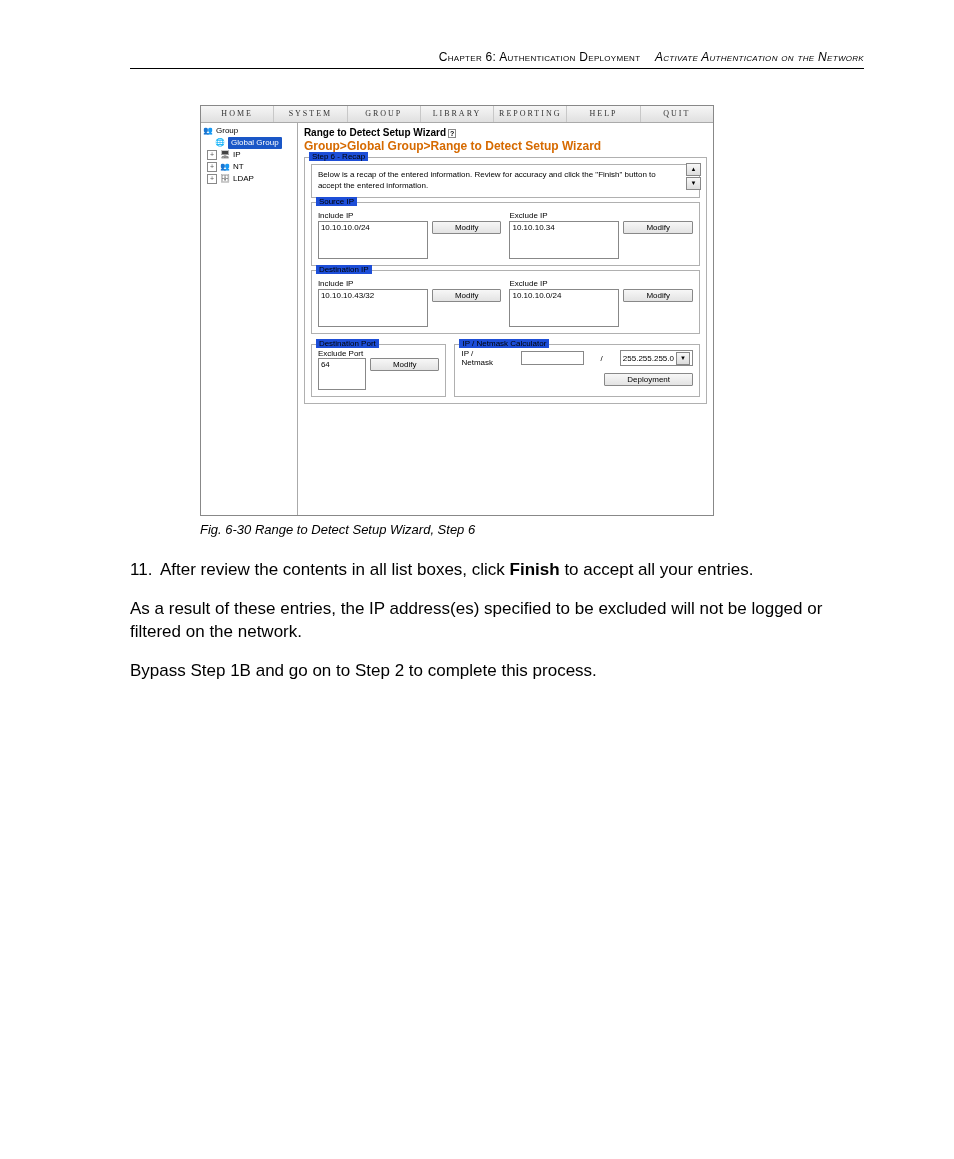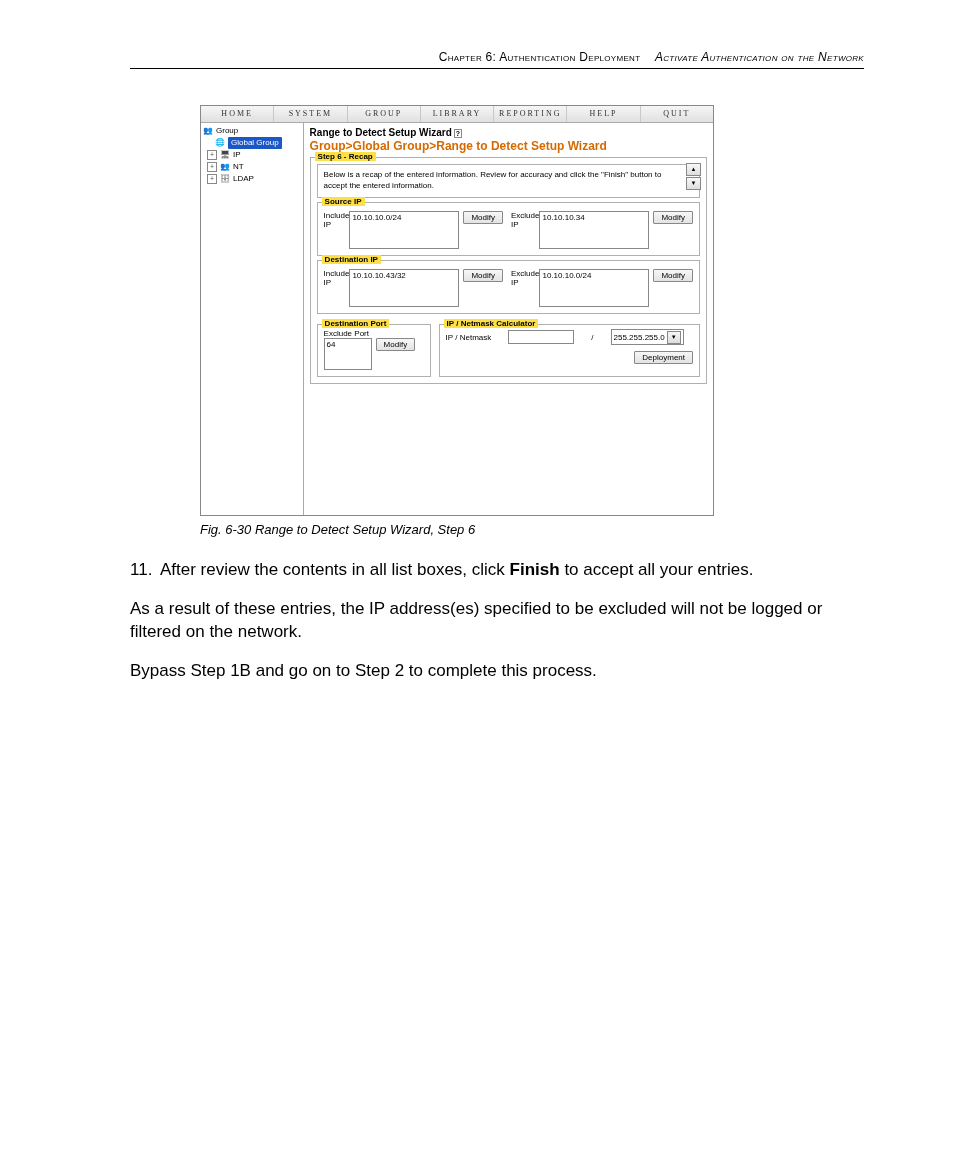--- a/index.html
+++ b/index.html
@@ -87,46 +87,46 @@
   .ctitle .q { border: 1px solid #888; padding: 0 1px; font-size: 7px; margin-left: 2px; }
   .breadcrumb { color: #d66a00; font-size: 12px; font-weight: bold; margin-top: 1px; }
   .fieldset {
     border: 1px solid #b0b0b0;
     margin-top: 4px;
     padding: 4px 6px 6px 6px;
     position: relative;
   }
   .fieldset > .legend {
     position: absolute; top: -6px; left: 4px;
-    background: #fde047; padding: 0 3px;
-    font-size: 8px; font-weight: bold;
+    background: #1d4ed8; padding: 0 3px;
+    font-size: 8px; font-weight: normal;
   }
   .recap { font-size: 8px; line-height: 11px; position: relative; }
   .recap .scroll {
     position: absolute; right: -2px; top: -2px;
     display: flex; flex-direction: column; gap: 1px;
   }
   .scrollbtn {
     width: 13px; height: 11px; border: 1px solid #888;
     background: linear-gradient(#f8f8f8,#ddd);
     font-size: 6px; text-align: center; line-height: 10px;
   }
   .ipsection { display: flex; gap: 8px; margin-top: 4px; }
-  .ipcol { flex: 1; display: flex; flex-direction: row; }
+  .ipcol { flex: 1; display: flex; flex-direction: column; }
   .ipcol .lbl { font-size: 8px; margin-bottom: 1px; }
   .iprow { display: flex; align-items: flex-start; gap: 4px; }
   .listbox {
     width: 110px; height: 38px; border: 1px solid #888;
     background: #fff; font-size: 8px; padding: 1px 2px;
     box-sizing: border-box; overflow: hidden;
   }
   .winbtn {
     border: 1px solid #888;
     background: linear-gradient(#f7f7f7,#e3e3e3);
-    font-size: 8px; padding: 1px 7px; cursor: default;
+    font-size: 8px; padding: 1px 22px; cursor: default;
     border-radius: 1px;
   }
   .winbtn.focus { outline: 1px dotted #555; outline-offset: -3px; }
   .lower { display: flex; gap: 8px; margin-top: 6px; }
   .lower .fieldset { flex: 1; }
   .smalllist {
     width: 42px; height: 28px; border: 1px solid #888;
     background: #fff; font-size: 8px; padding: 1px 2px;
   }
   .netcalc-row { display: flex; align-items: center; gap: 17px; font-size: 8px; }

